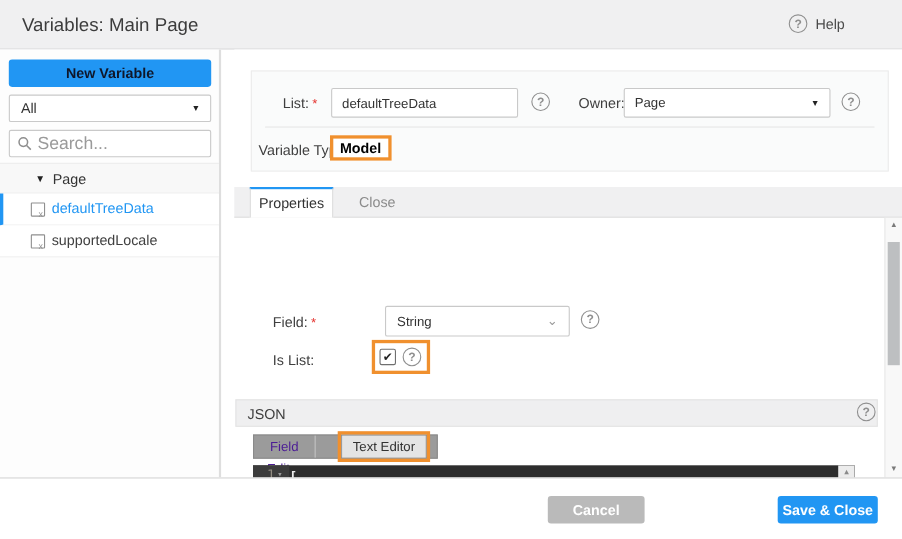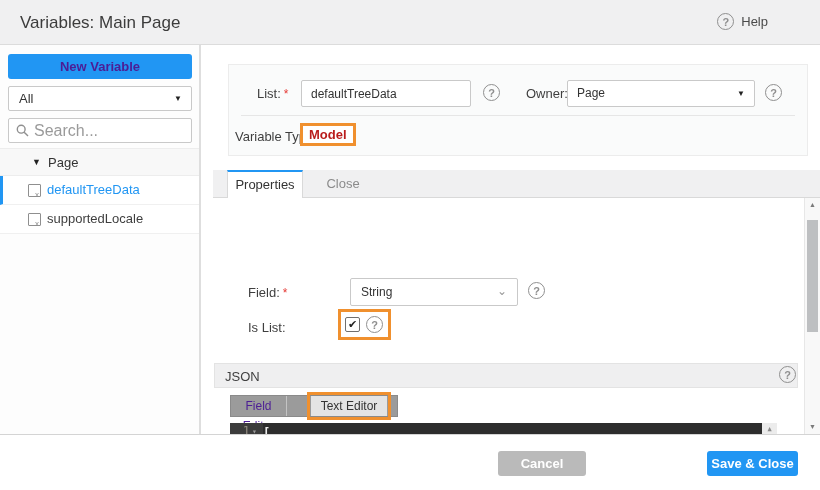--- a/index.html
+++ b/index.html
@@ -8,21 +8,21 @@
 
   
   .header { position:absolute; left:0; top:0; width:820px; height:45px; background:#f0f0f1; border-bottom:1px solid #dcdcdc; }
   .header-title { position:absolute; left:20px; top:13px; font-size:17px; color:#3c3c3c; }
   .help-wrap { position:absolute; right:52px; top:13px; display:flex; align-items:center; gap:7px; cursor:pointer; }
   .qmark { display:inline-flex; align-items:center; justify-content:center; width:17px; height:17px; border:1.5px solid #8f8f8f; border-radius:50%; color:#8f8f8f; font-size:11px; font-weight:bold; background:transparent; flex:none; }
   .help-label { font-size:13px; color:#4a4a4a; }
 
   
   .sidebar { position:absolute; left:0; top:45px; width:201px; height:389px; background:#fdfdfd; border-right:2px solid #dedede; }
-  .btn-new { position:absolute; left:8px; top:9px; width:184px; height:25px; background:#2196f3; color:#4c1d95; font-size:13px; font-weight:bold; border:none; border-radius:3px; text-align:center; line-height:25px; cursor:pointer; }
+  .btn-new { position:absolute; left:8px; top:9px; width:184px; height:25px; background:#2196f3; color:#0f172a; font-size:13px; font-weight:bold; border:none; border-radius:3px; text-align:center; line-height:25px; cursor:pointer; }
   .filter-select { position:absolute; left:8px; top:41px; width:184px; height:25px; background:#fff; border:1px solid #c9c9c9; border-radius:2px; font-size:13px; color:#333; line-height:23px; padding-left:10px; cursor:pointer; }
   .filter-select .caret { position:absolute; right:9px; top:0; font-size:8px; color:#222; line-height:23px; }
   .search-box { position:absolute; left:8px; top:73px; width:184px; height:25px; background:#fff; border:1px solid #c9c9c9; border-radius:2px; display:flex; align-items:center; padding-left:7px; gap:5px; }
   .search-box input { border:none; outline:none; font-size:16px; color:#444; width:140px; background:transparent; font-family:"Liberation Sans", sans-serif; }
   .search-box input::placeholder { color:#9a9a9a; }
   .tree { position:absolute; left:0; top:103px; width:199px; }
   .tree-group { position:relative; height:28px; background:#f8f8f8; border-top:1px solid #ededed; border-bottom:1px solid #ededed; line-height:27px; cursor:pointer; }
   .tree-group .caret { position:absolute; left:32px; top:0; font-size:9px; color:#222; }
   .tree-group .glabel { position:absolute; left:48px; top:0; font-size:13px; color:#333; }
   .tree-item { position:relative; height:29px; background:#fff; border-bottom:1px solid #f0f0f0; line-height:28px; cursor:pointer; }
@@ -41,21 +41,21 @@
   .req { color:#e53935; font-size:12px; margin-left:3px; }
   .name-label { position:absolute; left:28px; top:21px; }
   .text-input { position:absolute; left:72px; top:15px; width:170px; height:27px; border:1px solid #c9c9c9; border-radius:2px; background:#fff; font-size:12px; color:#333; padding-left:9px; outline:none; font-family:"Liberation Sans", sans-serif; }
   .help-name { position:absolute; left:254px; top:19px; }
   .owner-label { position:absolute; left:297px; top:21px; }
   .owner-select { position:absolute; left:338px; top:15px; width:188px; height:27px; background:#fff; border:1px solid #c9c9c9; border-radius:2px; font-size:12px; color:#333; line-height:25px; padding-left:9px; cursor:pointer; }
   .owner-select .caret { position:absolute; right:9px; top:0; font-size:8px; color:#222; line-height:25px; }
   .help-owner { position:absolute; left:536px; top:19px; }
   .form-divider { position:absolute; left:12px; right:12px; top:50px; border-top:1px solid #e6e6e6; }
   .vt-label { position:absolute; left:6px; top:64px; }
-  .vt-value { position:absolute; left:71px; top:58px; border:3px solid #f0902e; background:#fff; padding:1px 6px; font-size:13px; font-weight:bold; color:#b91c1c; }
+  .vt-value { position:absolute; left:71px; top:58px; border:3px solid #f0902e; background:#fff; padding:1px 6px; font-size:13px; font-weight:bold; color:#000000; }
 
   .tab-bar { position:absolute; left:0; top:125px; width:607px; height:28px; background:#f0f0f1; border-bottom:1px solid #d9d9d9; }
   .tab { position:absolute; top:0; height:28px; font-size:13px; cursor:pointer; text-align:center; }
   .tab-active { left:14px; width:76px; background:#fff; border-top:2px solid #2196f3; border-left:1px solid #d9d9d9; border-right:1px solid #d9d9d9; color:#333; line-height:25px; }
   .tab-inactive { left:100px; width:60px; color:#8b8b8b; line-height:27px; }
 
   .tab-content { position:absolute; left:0; top:153px; width:607px; height:236px; background:#fff; }
 
   .type-label { position:absolute; left:35px; top:87px; }
   .type-select { position:absolute; left:137px; top:80px; width:168px; height:28px; background:#fff; border:1px solid #c9c9c9; border-radius:2px; font-size:12px; color:#333; line-height:26px; padding-left:10px; cursor:pointer; }

